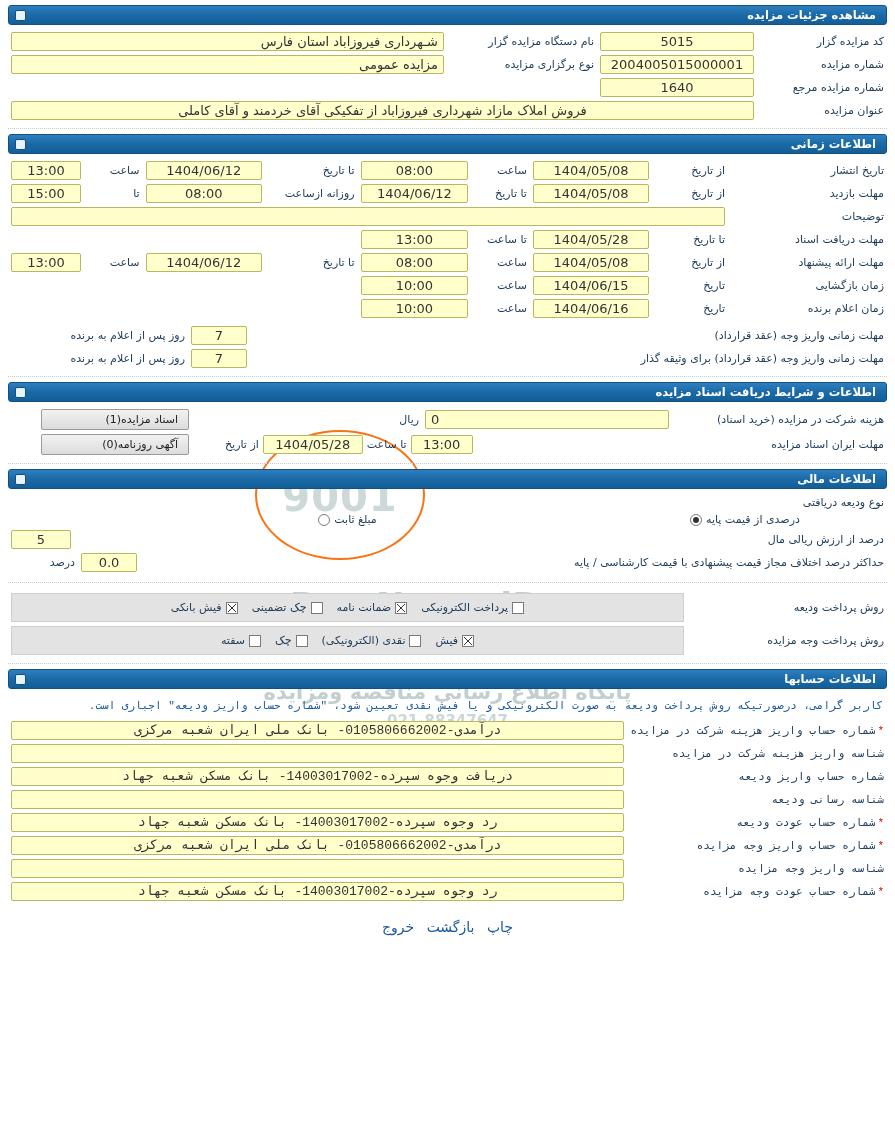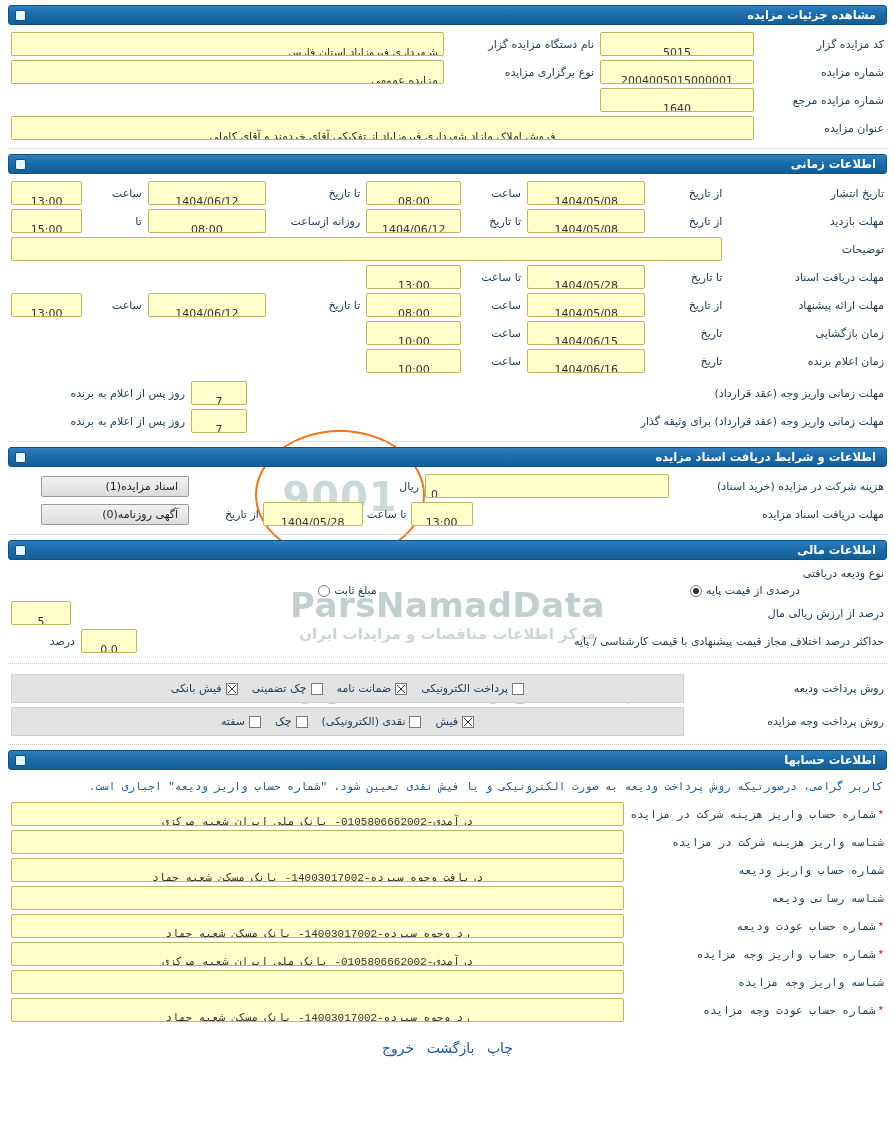--- a/index.html
+++ b/index.html
@@ -91,22 +91,22 @@
     padding-left: 6px;
   }
   .lbl.req::before { content: "*"; color: #cc0000; margin-left: 2px; }
 
   .fld {
     background: #ffffcc;
     border: 1px solid #b8b860;
     border-radius: 2px;
     height: 19px;
     line-height: 17px;
-    padding: 11px 5px;
-    font-size: 11px;
+    padding: 0 5px;
+    font-size: 13px;
     color: #333;
     display: block;
     text-align: center;
     overflow: hidden;
     white-space: nowrap;
   }
   .fld.rightal { text-align: right; }
   .fld.leftal { text-align: left; }
 
   .btn {
@@ -405,21 +405,21 @@
           <td style="width:250px">
                 <span class="fld leftal">0</span>
               </td>
           <td style="width:40px" class="lbl">ریال</td>
           <td style="width:160px"></td>
           <td style="text-align:center">
             <span class="btn">اسناد مزایده(1)</span>
           </td>
         </tr>
         <tr>
-          <td class="lbl">مهلت دریافت اسناد مزایده</td>
+          <td class="lbl">مهلت ایران اسناد مزایده</td>
           <td colspan="3">
             <div class="inline">
               <span class="fld" style="width:62px">13:00</span>
               <span class="t">تا ساعت</span>
               <span class="fld" style="width:100px">1404/05/28</span>
               <span class="t">از تاریخ</span>
             </div>
           </td>
           <td style="text-align:center">
             <span class="btn">آگهی روزنامه(0)</span>

